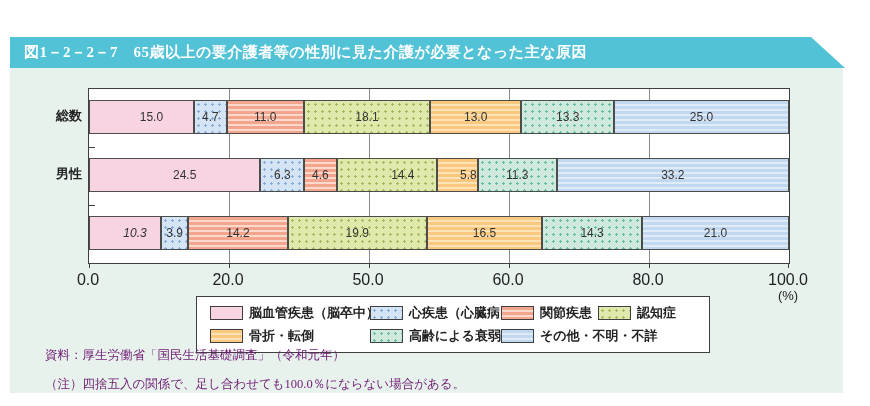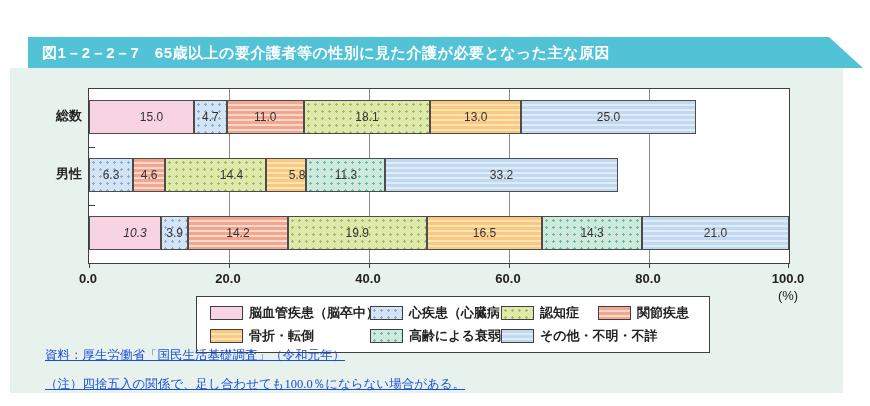--- a/index.html
+++ b/index.html
@@ -3,25 +3,25 @@
 <meta charset="utf-8">
 <style>
   html,body{margin:0;padding:0;}
   body{
     width:870px;height:406px;background:#ffffff;overflow:hidden;position:relative;
     font-family:"Liberation Sans","DejaVu Sans",sans-serif;
     -webkit-font-smoothing:antialiased;
   }
   
   .title-bar{
-    position:absolute;left:28px;top:37px;width:835px;height:31px;
+    position:absolute;left:10px;top:37px;width:835px;height:31px;
     background:#52c2d6;color:#ffffff;font-size:15px;font-weight:bold;
     line-height:31px;padding-left:14px;box-sizing:border-box;
     clip-path:polygon(0 0,calc(100% - 34px) 0,100% 100%,0 100%);
-    letter-spacing:.5px;white-space:nowrap;
+    letter-spacing:.5px;white-space:nowrap;font-family:Liberation Serif, serif;
   }
   
   .panel{
     position:absolute;left:10px;top:68px;width:833px;height:325px;
     background:#e7f2ed;
   }
   
   .plot{
     position:absolute;left:78px;top:20px;width:700px;height:174px;
     background:#ffffff;border:1px solid #3f3f3f;box-sizing:content-box;
@@ -47,23 +47,22 @@
   .ytick{position:absolute;left:0;width:6px;height:1px;background:#3f3f3f;z-index:1;}
   .xtick{position:absolute;top:100%;width:1px;height:5px;background:#3f3f3f;}
   
   .cat-labels{position:absolute;left:0;top:20px;width:72px;height:174px;}
   .cat-label{
     position:absolute;right:0;height:20px;line-height:20px;width:100%;
     text-align:right;font-size:13px;font-weight:bold;color:#222222;
   }
   .x-labels{position:absolute;left:78px;top:203px;width:700px;height:18px;}
   .x-label{
-    position:absolute;transform:translateX(-50%);font-size:13px;color:#222222;
+    position:absolute;transform:translateX(-50%);font-size:16px;color:#222222;
     white-space:nowrap;
-    font-weight:bold;
   }
   .unit-label{
     position:absolute;left:778px;top:220px;transform:translateX(-50%);
     font-size:13px;color:#222222;
   }
   
   .legend{
     position:absolute;left:186px;top:228px;width:514px;box-sizing:border-box;
     background:#ffffff;border:1px solid #3f3f3f;
     padding:7px 8px 7px 13px;
@@ -72,22 +71,22 @@
   .legend-item{display:flex;align-items:center;}
   .legend-swatch{
     width:33px;height:14px;box-sizing:border-box;border:1px solid #3f3f3f;
     flex:0 0 auto;
   }
   .legend-label{
     margin-left:6px;font-size:13px;font-weight:bold;color:#222222;white-space:nowrap;
   }
   
   .footer-source,.footer-note{
-    position:absolute;left:35px;font-size:12.5px;color:#1d4ed8;
-    font-family:"Liberation Serif","DejaVu Serif",serif;white-space:nowrap;text-decoration:underline;
+    position:absolute;left:35px;font-size:12.5px;color:#701a75;
+    font-family:"Liberation Serif","DejaVu Serif",serif;white-space:nowrap;
   }
   .footer-source{top:279px;}
   .footer-note{top:308px;}
 </style>
 </head>
 <body>
 
 <div class="title-bar">
   <span>図1－2－2－7　65歳以上の要介護者等の性別に見た介護が必要となった主な原因</span>
 </div>
@@ -119,25 +118,31 @@
         </div>
         <div class="seg pattern-hstripes" style="width: 10.989%; --fill: #f3a58e; --accent: #fbd9cd;">
           <span class="val">11.0</span>
         </div>
         <div class="seg pattern-dots" style="width: 18.0819%; --fill: #dfe9ac; --accent: #a2b95c;">
           <span class="val">18.1</span>
         </div>
         <div class="seg pattern-hstripes" style="width: 12.987%; --fill: #fac87e; --accent: #fde3b6;">
           <span class="val">13.0</span>
         </div>
+        <div class="seg pattern-dots" style="width: 13.2867%; --fill: #cfe9dd; --accent: #62bba4;">
+          <span class="val">13.3</span>
+        </div>
         <div class="seg pattern-hstripes" style="width: 24.975%; --fill: #c2d8f0; --accent: #e0ebf8;">
           <span class="val">25.0</span>
         </div>
       </div>
       <div class="bar-row" style="top: 69px;">
+        <div class="seg pattern-solid" style="width: 24.4755%; --fill: #f8d3e1; --accent: #f8d3e1;">
+          <span class="val">24.5</span>
+        </div>
         <div class="seg pattern-dots" style="width: 6.29371%; --fill: #d4e4f4; --accent: #84abd8;">
           <span class="val">6.3</span>
         </div>
         <div class="seg pattern-hstripes" style="width: 4.5954%; --fill: #f3a58e; --accent: #fbd9cd;">
           <span class="val">4.6</span>
         </div>
         <div class="seg pattern-dots" style="width: 14.3856%; padding-left: 32px; --fill: #dfe9ac; --accent: #a2b95c;">
           <span class="val">14.4</span>
         </div>
         <div class="seg pattern-hstripes" style="width: 5.79421%; justify-content: flex-end; --fill: #fac87e; --accent: #fde3b6;">
@@ -170,42 +175,42 @@
           <span class="val">14.3</span>
         </div>
         <div class="seg pattern-hstripes" style="width: 20.979%; --fill: #c2d8f0; --accent: #e0ebf8;">
           <span class="val">21.0</span>
         </div>
       </div>
     </div>
   <div class="x-labels">
       <div class="x-label" style="left: 0px;">0.0</div>
       <div class="x-label" style="left: 140px;">20.0</div>
-      <div class="x-label" style="left: 280px;">40.0</div>
+      <div class="x-label" style="left: 280px;">50.0</div>
       <div class="x-label" style="left: 420px;">60.0</div>
       <div class="x-label" style="left: 560px;">80.0</div>
       <div class="x-label" style="left: 700px;">100.0</div>
     </div>
   <div class="unit-label">(%)</div>
   <div class="legend">
       <div class="legend-item">
         <div class="legend-swatch pattern-solid" style="--fill: #f8d3e1; --accent: #f8d3e1;"></div>
         <span class="legend-label">脳血管疾患（脳卒中）</span>
       </div>
       <div class="legend-item">
         <div class="legend-swatch pattern-dots" style="--fill: #d4e4f4; --accent: #84abd8;"></div>
         <span class="legend-label">心疾患（心臓病）</span>
       </div>
       <div class="legend-item">
+        <div class="legend-swatch pattern-hstripes" style="--fill: #f3a58e; --accent: #fbd9cd;"></div>
+        <span class="legend-label">関節疾患</span>
+      </div>
+      <div class="legend-item">
         <div class="legend-swatch pattern-dots" style="--fill: #dfe9ac; --accent: #a2b95c;"></div>
         <span class="legend-label">認知症</span>
-      </div>
-      <div class="legend-item">
-        <div class="legend-swatch pattern-hstripes" style="--fill: #f3a58e; --accent: #fbd9cd;"></div>
-        <span class="legend-label">関節疾患</span>
       </div>
       <div class="legend-item">
         <div class="legend-swatch pattern-hstripes" style="--fill: #fac87e; --accent: #fde3b6;"></div>
         <span class="legend-label">骨折・転倒</span>
       </div>
       <div class="legend-item">
         <div class="legend-swatch pattern-dots" style="--fill: #cfe9dd; --accent: #62bba4;"></div>
         <span class="legend-label">高齢による衰弱</span>
       </div>
       <div class="legend-item">

